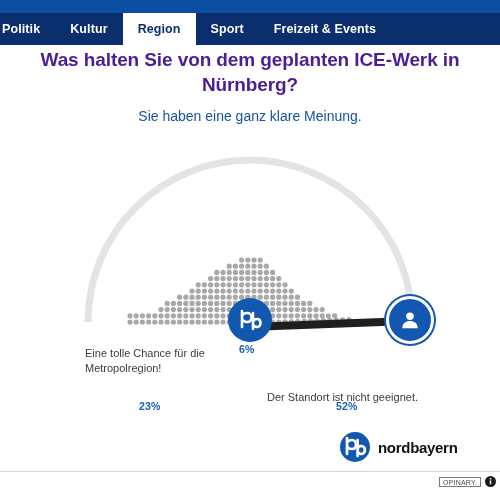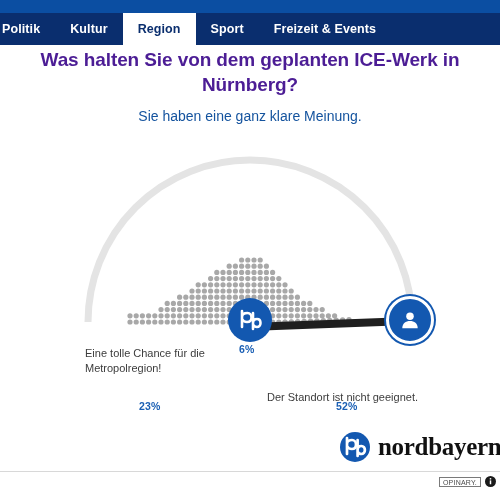--- a/index.html
+++ b/index.html
@@ -99,23 +99,22 @@
   }
   .ans-left  { left:85px;  top:346px; width:150px; text-align:left; }
   .ans-right { left:265px; top:346px; width:155px; text-align:center;margin-top:44px; }
 
   
   .footer-logo {
     position:absolute; left:340px; top:432px;
     display:flex; align-items:center; gap:8px;
   }
   .footer-logo-text {
-    font-size:25px; font-weight:bold; color:#111111;
+    font-size:15px; font-weight:bold; color:#111111;
     letter-spacing:-0.3px;
-    font-family:Liberation Serif, serif;
   }
   .bottomline {
     position:absolute; left:0; top:471px; width:500px; height:1px;
     background:#d8d8d8;
   }
   .opinary {
     position:absolute; right:4px; top:476px;
     display:flex; align-items:center; gap:4px;
   }
   .opinary-box {

